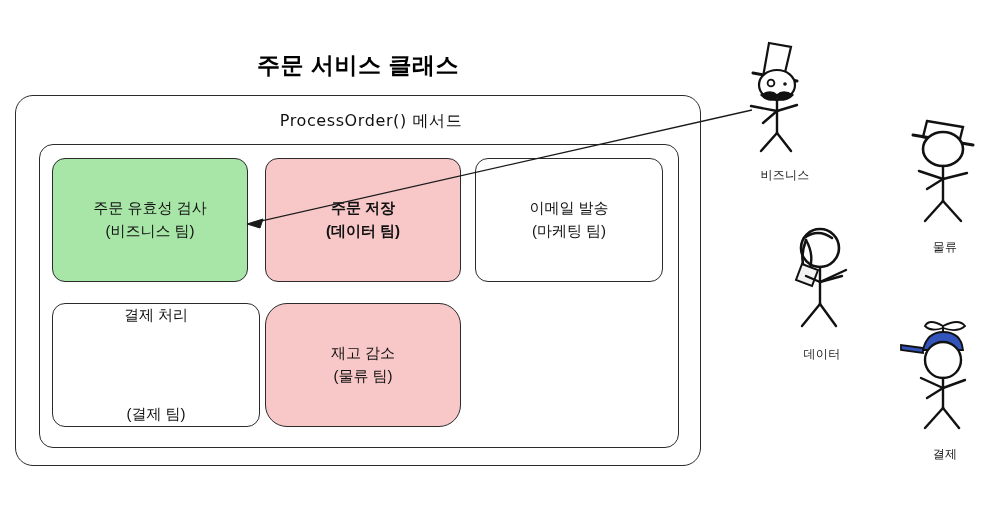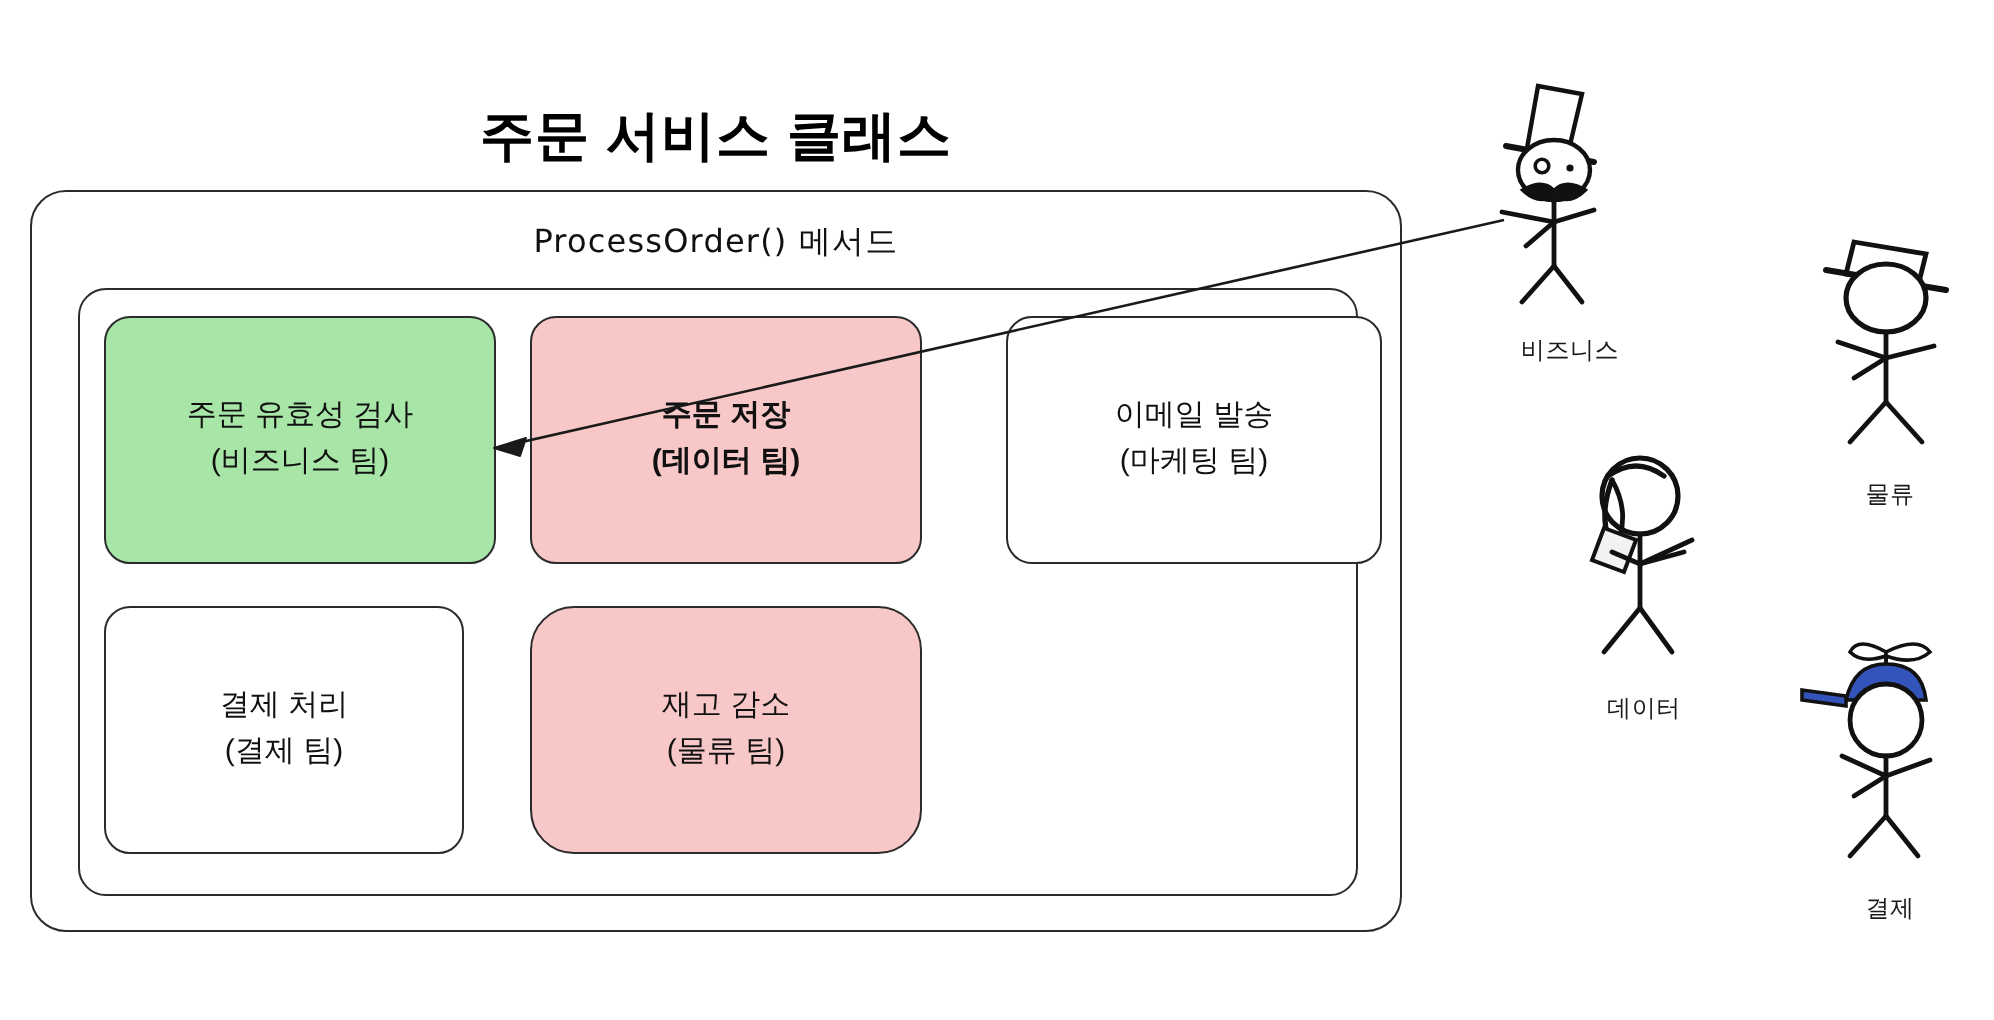--- a/index.html
+++ b/index.html
@@ -20,21 +20,21 @@
     overflow: hidden;
   }
 
   
   #diagram-title {
     position: absolute;
     left: 15px;
     top: 50px;
     width: 686px;
     text-align: center;
-    font-size: 27px;
+    font-size: 23px;
     font-weight: bold;
     letter-spacing: 0.5px;
     color: #000;
   }
 
   
   .container-outer {
     position: absolute;
     left: 15px;
     top: 95px;
@@ -51,21 +51,21 @@
     top: 144px;
     width: 640px;
     height: 304px;
     border: 1.4px solid #2b2b2b;
     border-radius: 14px;
     box-sizing: border-box;
     background: #fff;
   }
   #method-label {
     position: absolute;
-    left: 15px;
+    left: 28px;
     top: 111px;
     width: 686px;
     text-align: center;
     font-size: 16px;
     color: #111;
     font-family: "DejaVu Sans", sans-serif;
     letter-spacing: 0.6px;
   }
 
   
@@ -82,21 +82,21 @@
     font-size: 15px;
     line-height: 1.52;
     color: #111;
     background: #ffffff;
   }
   .step-box .line2 { display: block; }
 
   #step-validate  { left: 52px;  top: 158px; width: 196px; height: 124px; }
   #step-save      { left: 265px; top: 158px; width: 196px; height: 124px; font-weight: bold; }
   #step-email     { left: 475px; top: 158px; width: 188px; height: 124px; }
-  #step-payment   { left: 52px;  top: 303px; width: 180px; height: 124px; }
+  #step-payment   { left: 52px;  top: 303px; width: 208px; height: 124px; justify-content: space-between; }
   #step-stock     { left: 265px; top: 303px; width: 196px; height: 124px; border-radius: 22px; }
 
   
   #arrow-layer {
     position: absolute;
     left: 0; top: 0;
     width: 997px; height: 510px;
     pointer-events: none;
   }
 
@@ -135,21 +135,21 @@
   <div class="step-box" id="step-validate" style="background: rgb(168, 230, 168);">
     <span>주문 유효성 검사</span>
     <span class="line2">(비즈니스 팀)</span>
   </div>
 
   <div class="step-box" id="step-save" style="background: rgb(248, 200, 200);">
     <span>주문 저장</span>
     <span class="line2">(데이터 팀)</span>
   </div>
 
-  <div class="step-box" id="step-email" style="background: rgb(255, 255, 255); margin-left: 28px;">
+  <div class="step-box" id="step-email" style="background: rgb(255, 255, 255);">
     <span>이메일 발송</span>
     <span class="line2">(마케팅 팀)</span>
   </div>
 
   <div class="step-box" id="step-payment" style="background: rgb(255, 255, 255);">
     <span>결제 처리</span>
     <span class="line2">(결제 팀)</span>
   </div>
 
   <div class="step-box" id="step-stock" style="background: rgb(248, 200, 200);">

